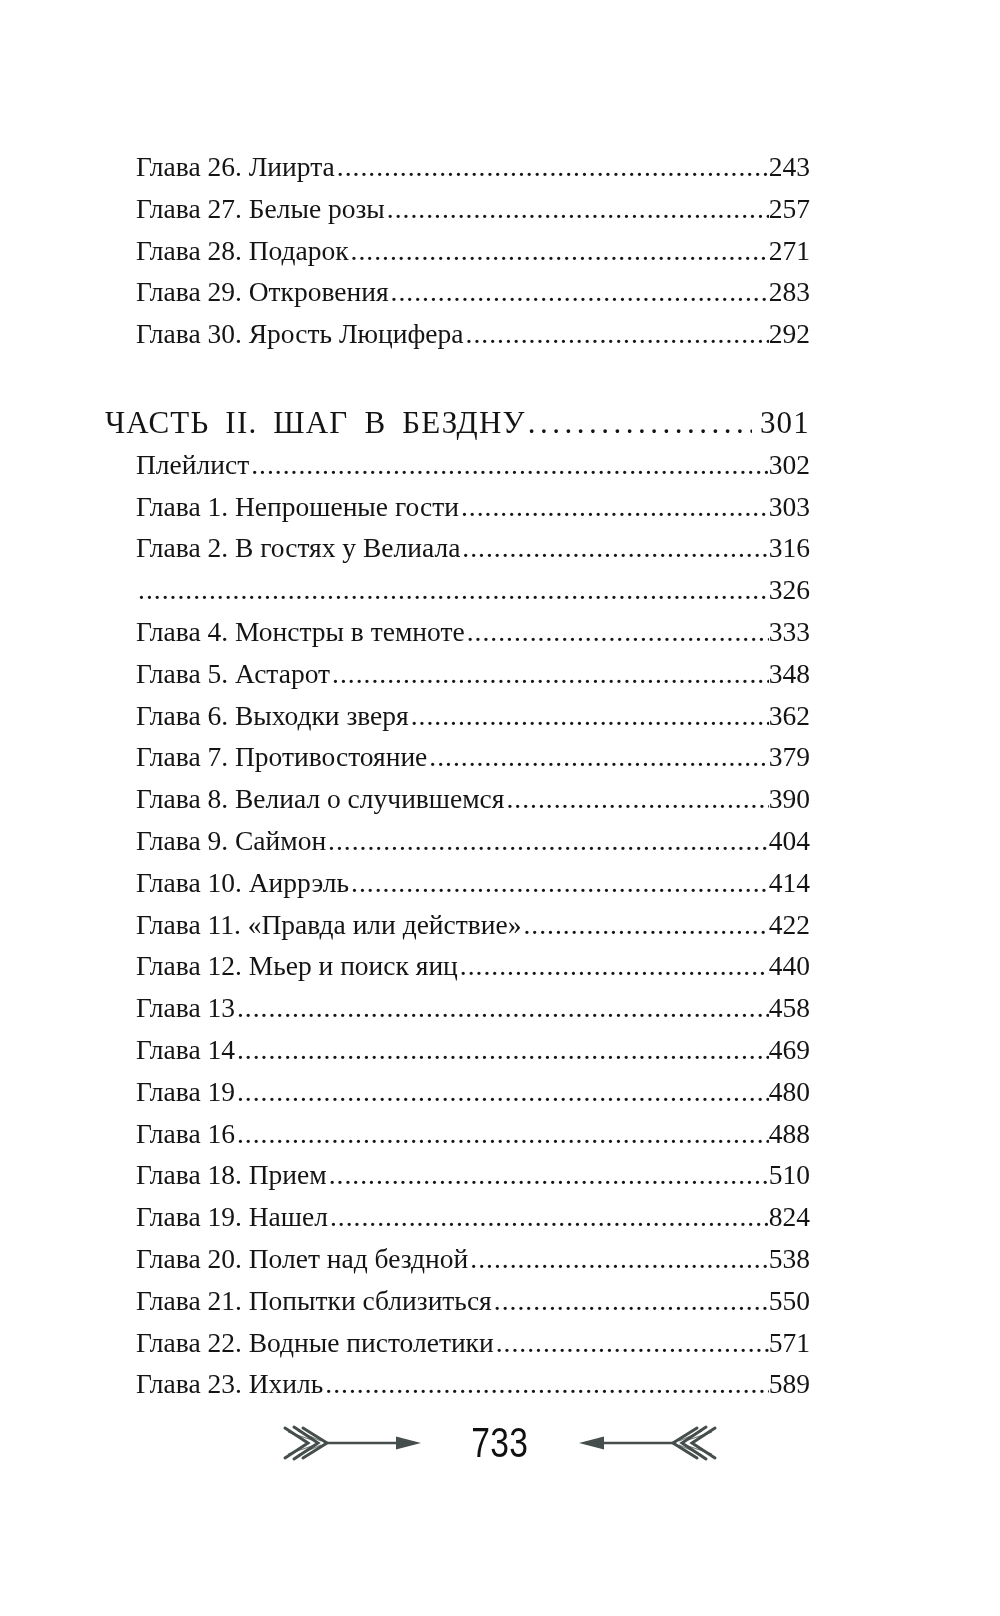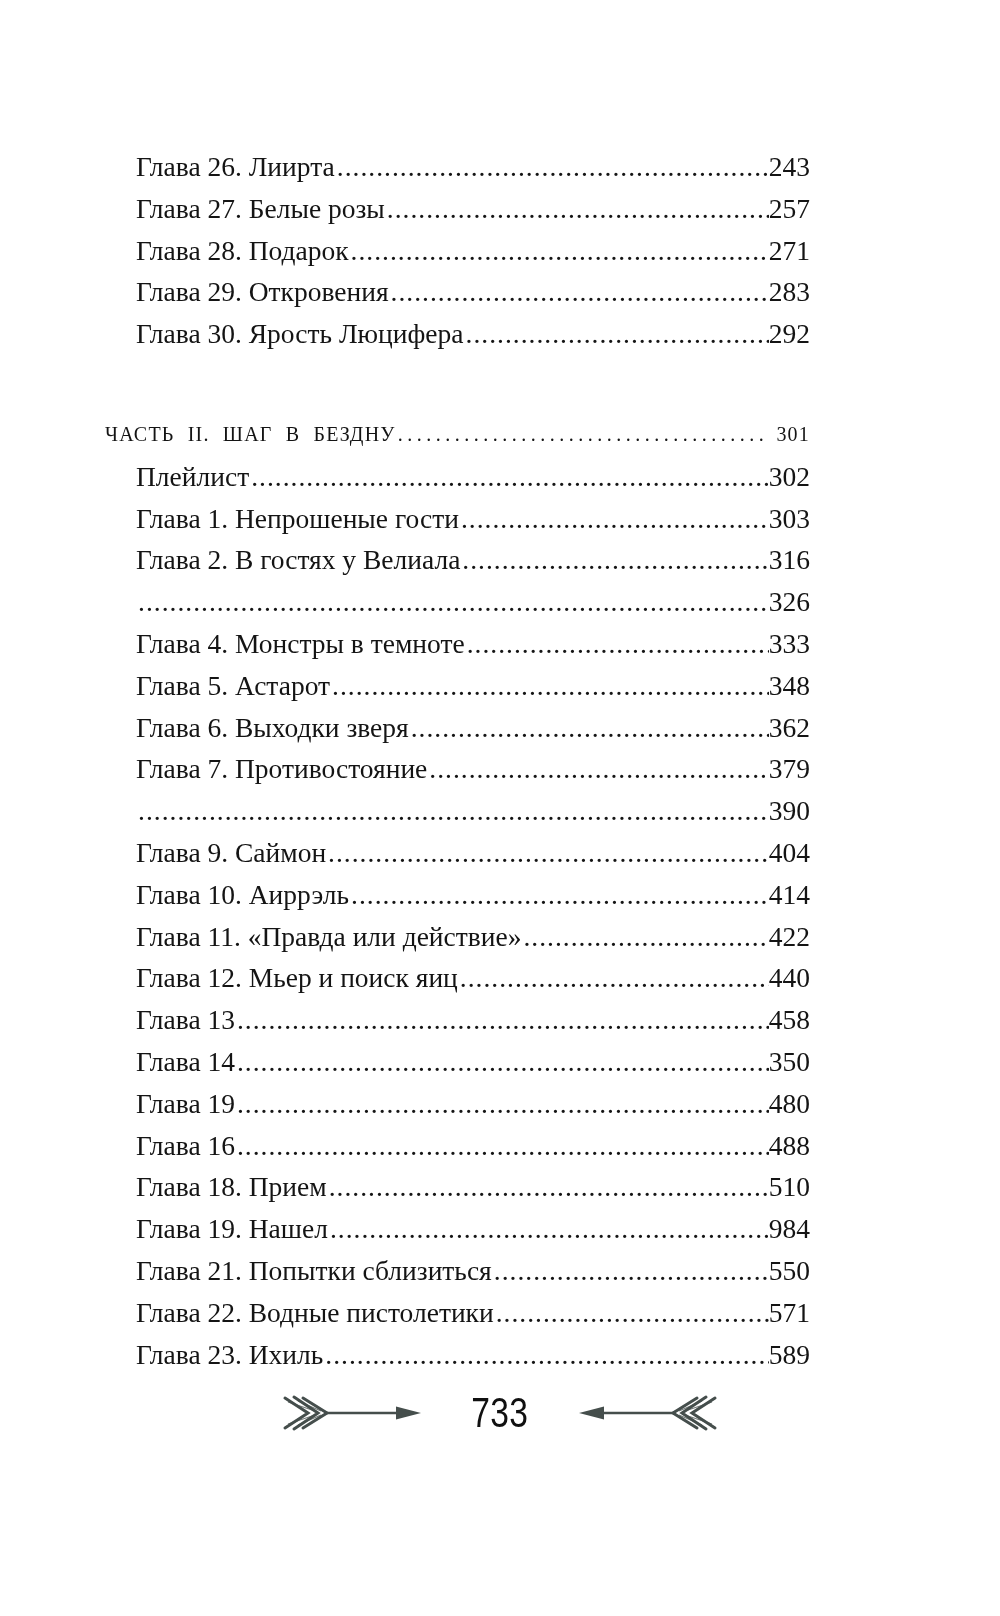--- a/index.html
+++ b/index.html
@@ -23,22 +23,22 @@
     display: flex;
     align-items: baseline;
     font-size: 27.5px;
     line-height: 41.8px;
     white-space: nowrap;
   }
   .toc-row.entry {
     padding-left: 31px;
   }
   .toc-row.heading {
-    margin-top: 59px;
-    font-size: 20px;
+    margin-top: 47px;
+    font-size: 31px;
     letter-spacing: 1.2px;
     word-spacing: 7px;
     justify-content: flex-end;
   }
   .toc-title {
     flex: 0 0 auto;
   }
   .toc-leader {
     flex: 1 1 auto;
     min-width: 10px;
@@ -150,20 +150,21 @@
     <span class="toc-title">Глава 6. Выходки зверя</span>
     <span class="toc-leader"></span>
     <span class="toc-pageno">362</span>
   </div>
         <div class="toc-row entry">
     <span class="toc-title">Глава 7. Противостояние</span>
     <span class="toc-leader"></span>
     <span class="toc-pageno">379</span>
   </div>
         <div class="toc-row entry">
+    <span class="toc-title">Глава 8. Велиал о случившемся</span>
     <span class="toc-leader"></span>
     <span class="toc-pageno">390</span>
   </div>
         <div class="toc-row entry">
     <span class="toc-title">Глава 9. Саймон</span>
     <span class="toc-leader"></span>
     <span class="toc-pageno">404</span>
   </div>
         <div class="toc-row entry">
     <span class="toc-title">Глава 10. Аиррэль</span>
@@ -181,41 +182,46 @@
     <span class="toc-pageno">440</span>
   </div>
         <div class="toc-row entry">
     <span class="toc-title">Глава 13</span>
     <span class="toc-leader"></span>
     <span class="toc-pageno">458</span>
   </div>
         <div class="toc-row entry">
     <span class="toc-title">Глава 14</span>
     <span class="toc-leader"></span>
-    <span class="toc-pageno">350</span>
+    <span class="toc-pageno">469</span>
   </div>
         <div class="toc-row entry">
     <span class="toc-title">Глава 19</span>
     <span class="toc-leader"></span>
     <span class="toc-pageno">480</span>
   </div>
         <div class="toc-row entry">
     <span class="toc-title">Глава 16</span>
     <span class="toc-leader"></span>
     <span class="toc-pageno">488</span>
   </div>
         <div class="toc-row entry">
     <span class="toc-title">Глава 18. Прием</span>
     <span class="toc-leader"></span>
     <span class="toc-pageno">510</span>
   </div>
         <div class="toc-row entry">
     <span class="toc-title">Глава 19. Нашел</span>
     <span class="toc-leader"></span>
-    <span class="toc-pageno">984</span>
+    <span class="toc-pageno">824</span>
+  </div>
+        <div class="toc-row entry">
+    <span class="toc-title">Глава 20. Полет над бездной</span>
+    <span class="toc-leader"></span>
+    <span class="toc-pageno">538</span>
   </div>
         <div class="toc-row entry">
     <span class="toc-title">Глава 21. Попытки сблизиться</span>
     <span class="toc-leader"></span>
     <span class="toc-pageno">550</span>
   </div>
         <div class="toc-row entry">
     <span class="toc-title">Глава 22. Водные пистолетики</span>
     <span class="toc-leader"></span>
     <span class="toc-pageno">571</span>

